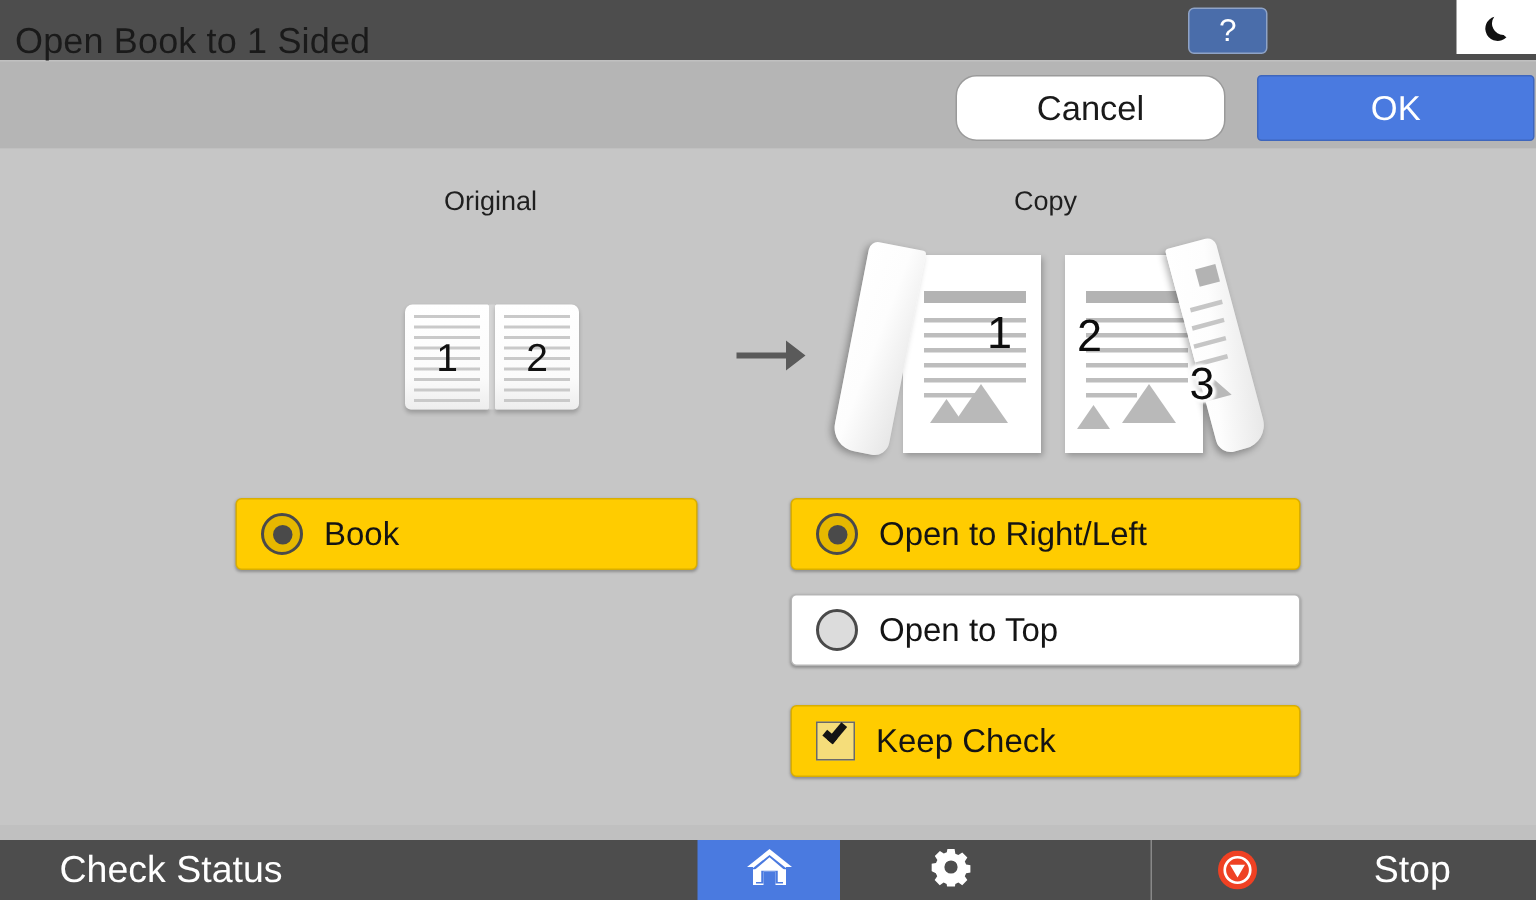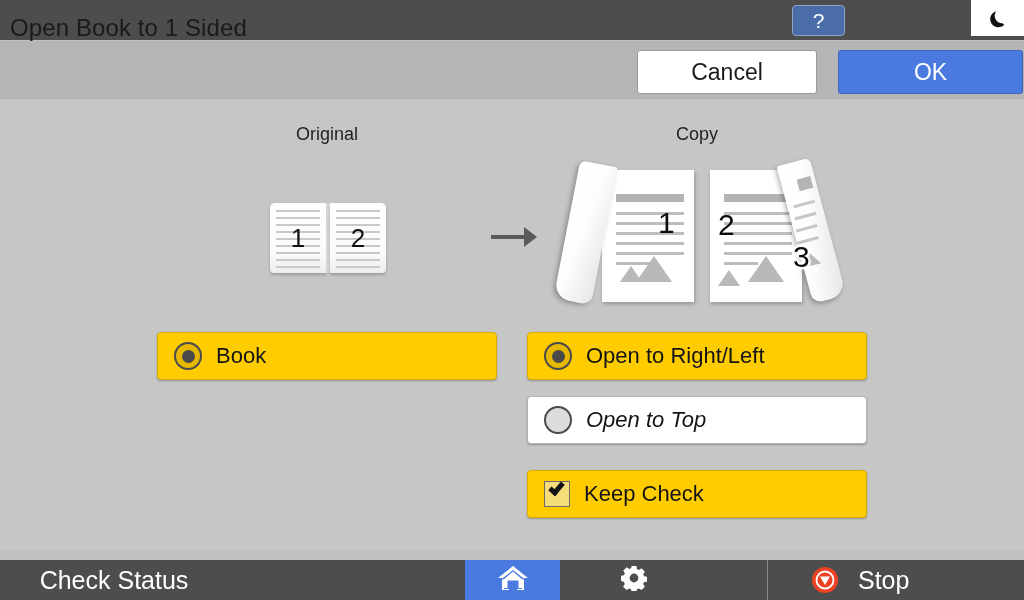--- a/index.html
+++ b/index.html
@@ -32,21 +32,21 @@
   .titlebar {
     position: absolute; left: 0; top: 41px; width: 1024px; height: 58px;
     background: #b5b5b5;
   }
   .title-text {
     position: absolute; left: 10px; top: 14px;
     font-size: 24px; color: #1a1a1a; letter-spacing: .1px;
   }
   .btn-cancel {
     position: absolute; left: 637px; top: 50px; width: 180px; height: 44px;
-    background: #ffffff; border: 1px solid #9a9a9a; border-radius: 3px;
+    background: #ffffff; border: 1px solid #9a9a9a; border-radius: 14px;
     font-size: 23px; color: #1a1a1a; text-align: center; line-height: 42px;
   }
   .btn-ok {
     position: absolute; left: 828px; top: 50px; width: 185px; height: 44px;
     background: #4a7ae0; border: 1px solid #3e66bd; border-radius: 3px;
     font-size: 23px; color: #ffffff; text-align: center; line-height: 42px; margin-left: 10px;
   }
 
   
   .body-area {
@@ -104,21 +104,21 @@
                  -2px -2px 2px #fff, 2px 2px 2px #fff;
   }
 
   
   .optbtn {
     position: absolute; height: 48px; border-radius: 4px;
     display: flex; align-items: center;
     box-shadow: 0 1px 2px rgba(0,0,0,.28);
   }
   .optbtn.yellow { background: #fc0; border: 1px solid #d9ae00; }
-  .optbtn.white  { background: #ffffff; border: 1px solid #b5b5b5; font-style: italic; }
+  .optbtn.white  { background: #ffffff; border: 1px solid #b5b5b5; }
   .optbtn .lbl { font-size: 22px; color: #141414; }
 
   .radio {
     width: 28px; height: 28px; border-radius: 50%;
     border: 2px solid #4a4a4a; margin: 0 14px 0 16px; flex: 0 0 auto;
     display: flex; align-items: center; justify-content: center;
   }
   .radio.on { background: #e6b800; }
   .radio.off { background: #dcdcdc; }
   .radio .dot { width: 13px; height: 13px; border-radius: 50%; background: #4a4a4a; }
@@ -126,21 +126,21 @@
   .checkbox {
     width: 26px; height: 26px; background: #f5dd7a; border: 1px solid #6a6a6a;
     margin: 0 14px 0 16px; flex: 0 0 auto; position: relative;
   }
   .checkbox .tick {
     position: absolute; left: 4px; top: 1px; width: 15px; height: 9px;
     border-left: 5px solid #141414; border-bottom: 5px solid #141414;
     transform: rotate(-50deg);
   }
 
-  #opt-book          { left: 157px; top: 332px; width: 340px; }
+  #opt-book          { left: 157px; top: 332px; width: 308px; }
   #opt-open-rl       { left: 527px; top: 332px; width: 340px; }
   #opt-open-top      { left: 527px; top: 396px; width: 340px; }
   #opt-keep-spread   { left: 527px; top: 470px; width: 340px; }
 
   
   .bottombar {
     position: absolute; left: 0; top: 560px; width: 1024px; height: 40px;
     background: #4d4d4d;
   }
   .check-status {
@@ -160,21 +160,21 @@
     position: absolute; left: 561px; top: 0; width: 145px; height: 40px;
     display: flex; align-items: center; justify-content: center;
   }
   .stop-sect {
     position: absolute; left: 767px; top: 0; width: 257px; height: 40px;
     border-left: 1px solid #888;
   }
   .stop-icon { position: absolute; left: 44px; top: 7px; width: 26px; height: 26px; }
   .stop-lbl {
     position: absolute; left: 90px; top: 0; width: 167px; height: 40px;
-    color: #ffffff; font-size: 25px; text-align: left; line-height: 40px;
+    color: #ffffff; font-size: 25px; text-align: center; line-height: 40px;
   }
 </style>
 </head>
 <body>
 
 <div class="screen">
 
   <div class="topbar">
     <div class="help-btn">
       <span>?</span>

